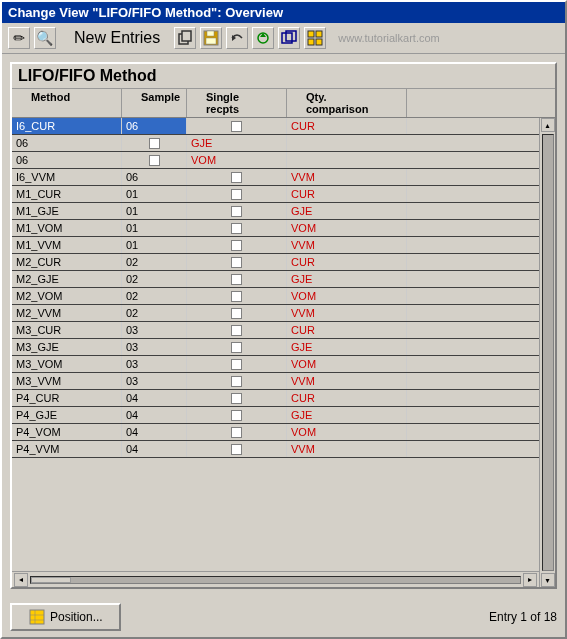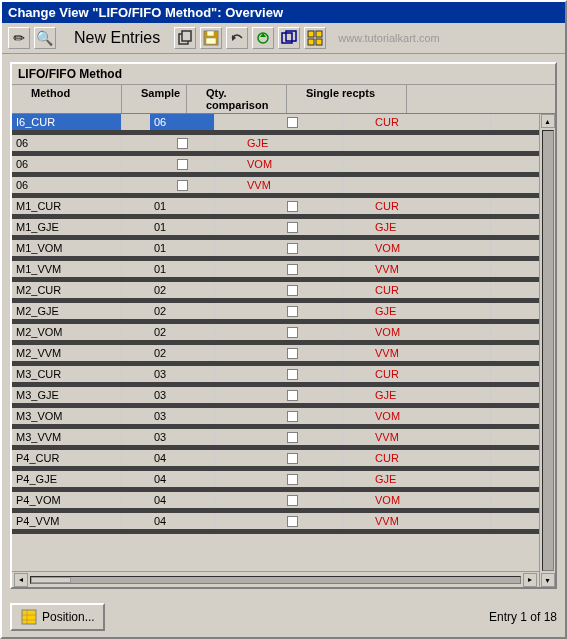--- a/index.html
+++ b/index.html
@@ -77,21 +77,21 @@
       border-left-color: #fff;
       flex: 1;
       display: flex;
       flex-direction: column;
       overflow: hidden;
     }
     .panel-title {
       background: #d4d0c8;
       padding: 3px 6px;
       font-weight: bold;
-      font-size: 12px;
+      font-size: 16px;
       border-bottom: 1px solid #999;
       flex-shrink: 0;
     }
     .table-container {
       flex: 1;
       overflow: hidden;
       display: flex;
       flex-direction: column;
     }
     .table-header {
@@ -110,22 +110,21 @@
     }
     .th:last-child { border-right: none; }
     .table-body {
       flex: 1;
       overflow-y: auto;
       overflow-x: hidden;
     }
     .table-row {
       display: grid;
       grid-template-columns: 110px 65px 100px 120px 28px;
-      border-bottom: 5px solid #404040;
-      gap: 28px;
+      border-bottom: 1px solid #404040;
     }
     .td {
       padding: 2px 4px;
       font-size: 11px;
       border-right: 1px solid #ccc;
       color: #000;
       white-space: nowrap;
       overflow: hidden;
     }
     .td:last-child { border-right: none; }
@@ -225,21 +224,21 @@
       flex-shrink: 0;
     }
     .position-btn {
       display: flex;
       align-items: center;
       gap: 4px;
       background: #d4d0c8;
       border: 2px solid #808080;
       border-top-color: #fff;
       border-left-color: #fff;
-      padding: 3px 8px;
+      padding: 3px 16px;
       cursor: pointer;
       font-size: 12px;
     }
     .entry-info {
       font-size: 12px;
       color: #000;
     }
     .col-icon {
       width: 28px;
       display: flex;
@@ -304,22 +303,22 @@
   </div>
 
   <div class="content">
     <div class="panel">
       <div class="panel-title">LIFO/FIFO Method</div>
 
       <div class="table-container">
         <div class="table-header">
           <div class="th">Method</div>
           <div class="th">Sample</div>
+          <div class="th">Single recpts</div>
           <div class="th">Qty. comparison</div>
-          <div class="th">Single recpts</div>
           <div class="th col-icon">
             <svg width="16" height="16" viewBox="0 0 16 16">
               <rect x="1" y="1" width="4" height="4" fill="#ffcc00" stroke="#333" stroke-width="0.5"></rect>
               <rect x="6" y="1" width="4" height="4" fill="#ffcc00" stroke="#333" stroke-width="0.5"></rect>
               <rect x="11" y="1" width="4" height="4" fill="#ffcc00" stroke="#333" stroke-width="0.5"></rect>
               <rect x="1" y="6" width="4" height="4" fill="#ffcc00" stroke="#333" stroke-width="0.5"></rect>
               <rect x="6" y="6" width="4" height="4" fill="#ffcc00" stroke="#333" stroke-width="0.5"></rect>
               <rect x="11" y="6" width="4" height="4" fill="#ffcc00" stroke="#333" stroke-width="0.5"></rect>
               <rect x="1" y="11" width="4" height="4" fill="#ffcc00" stroke="#333" stroke-width="0.5"></rect>
               <rect x="6" y="11" width="4" height="4" fill="#ffcc00" stroke="#333" stroke-width="0.5"></rect>
@@ -351,20 +350,21 @@
                 </div>
                 <div class="table-row">
                   <div class="td td-sample">06</div>
                   <div class="td checkbox-cell">
                     <div class="checkbox"></div>
                   </div>
                   <div class="td td-qty">VOM</div>
                   <div class="td"></div>
                 </div>
                 <div class="table-row">
+                  <div class="td">I6_VVM</div>
                   <div class="td td-sample">06</div>
                   <div class="td checkbox-cell">
                     <div class="checkbox"></div>
                   </div>
                   <div class="td td-qty">VVM</div>
                   <div class="td"></div>
                 </div>
                 <div class="table-row">
                   <div class="td">M1_CUR</div>
                   <div class="td td-sample">01</div>

